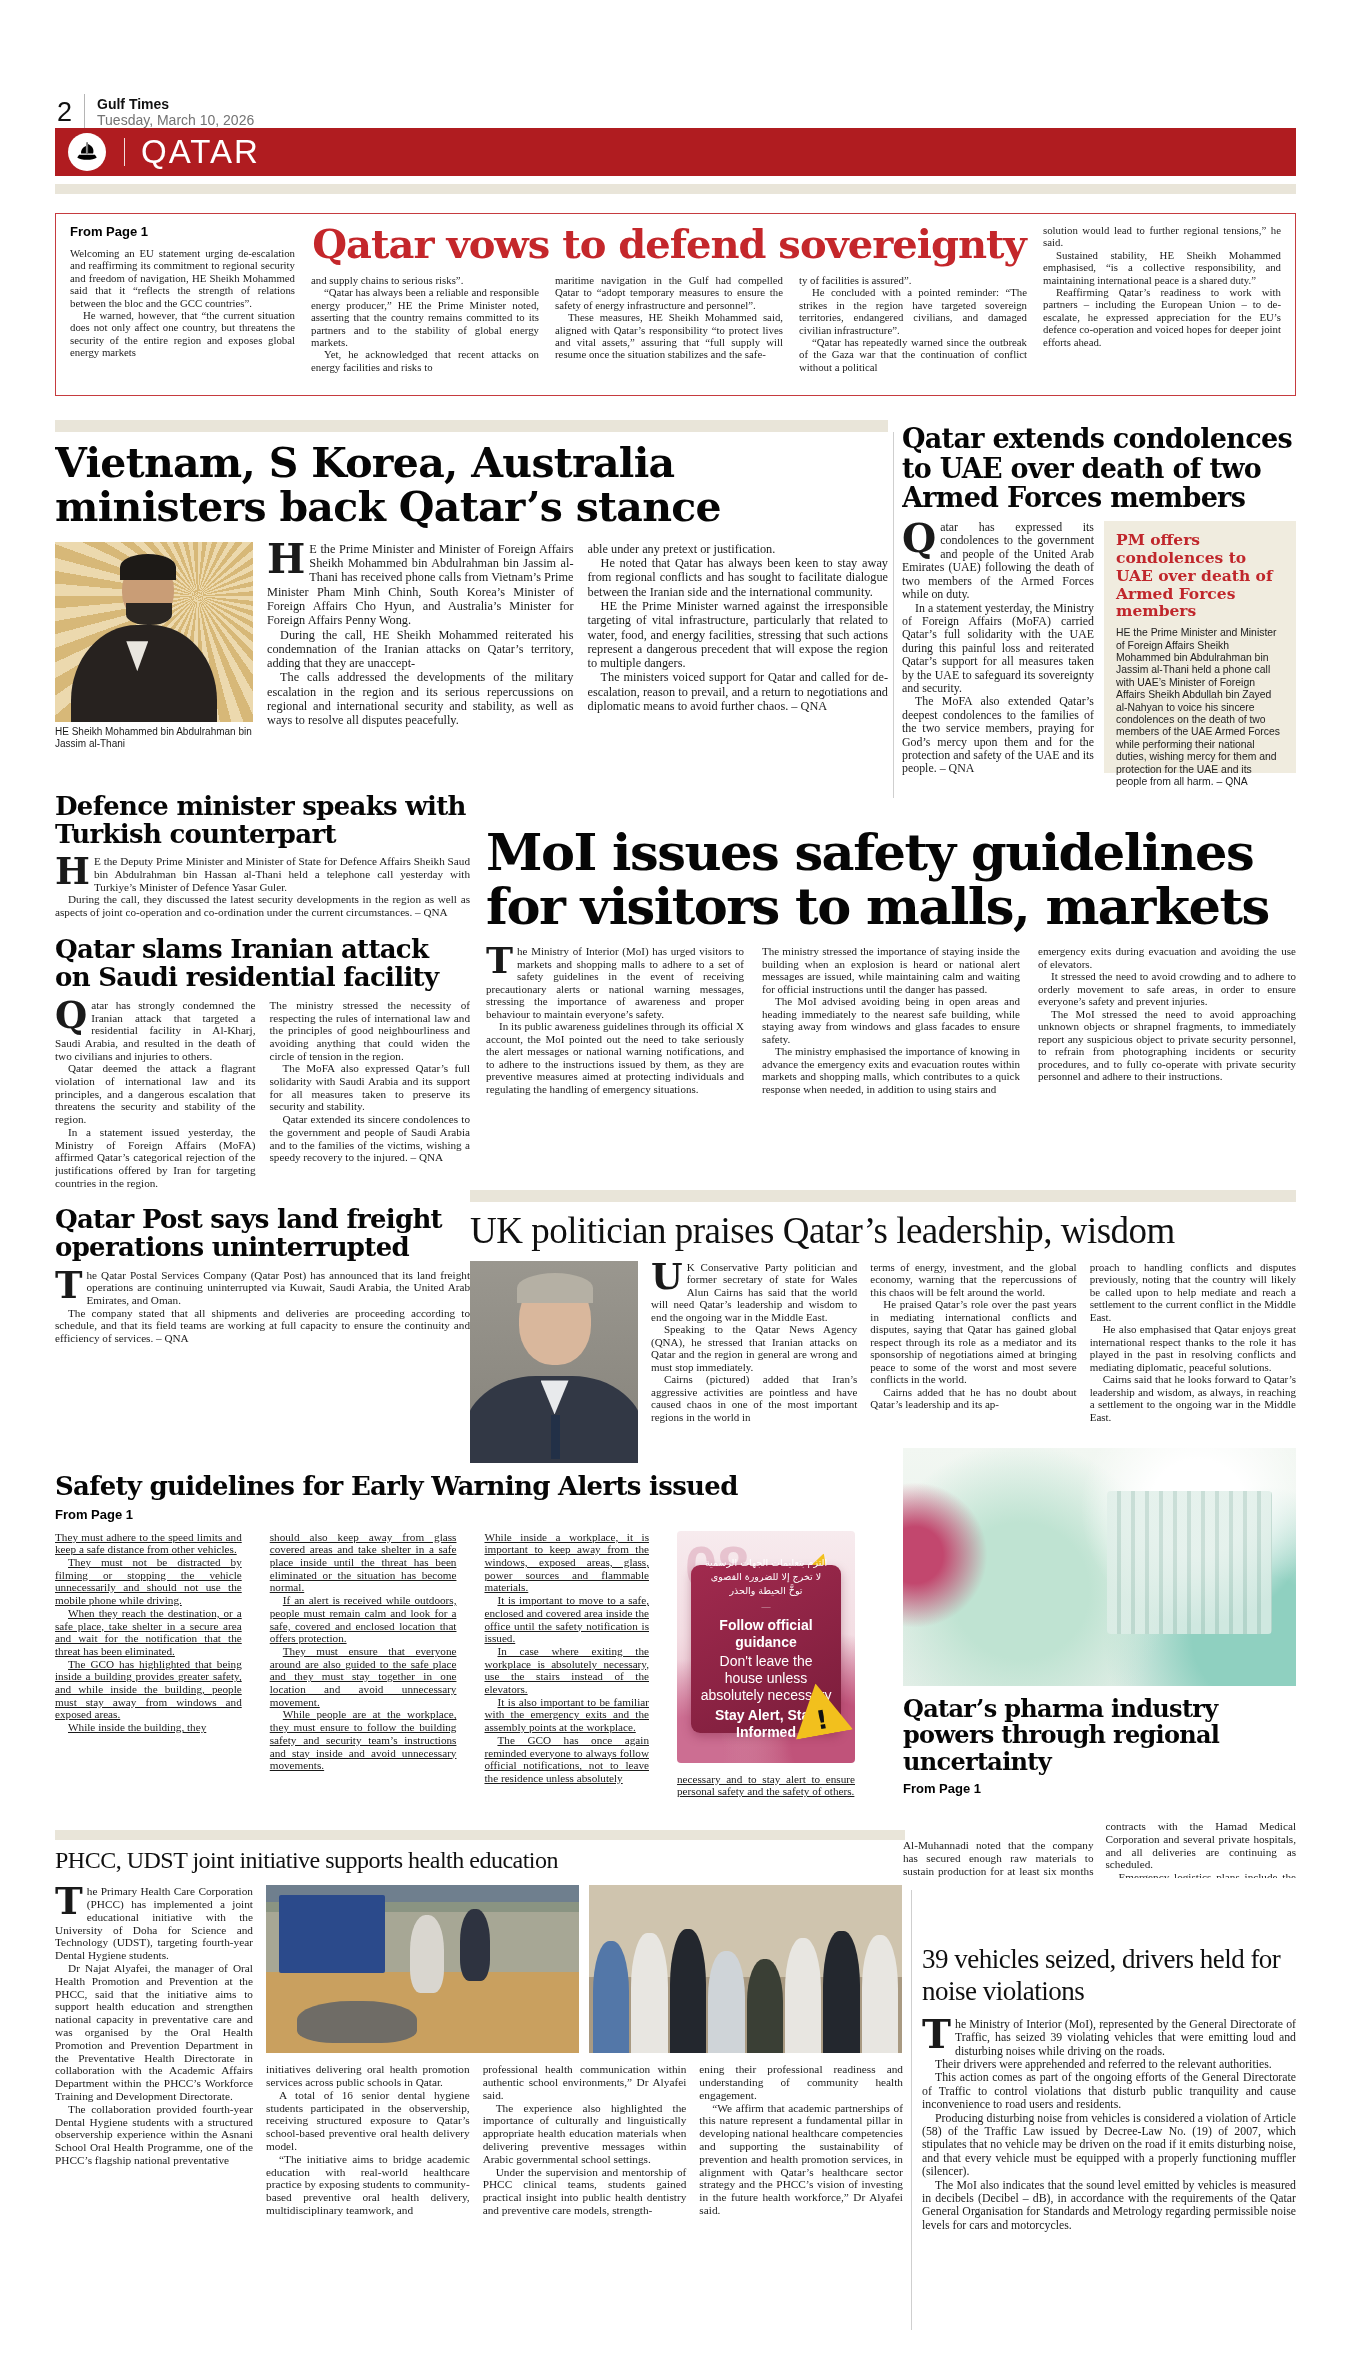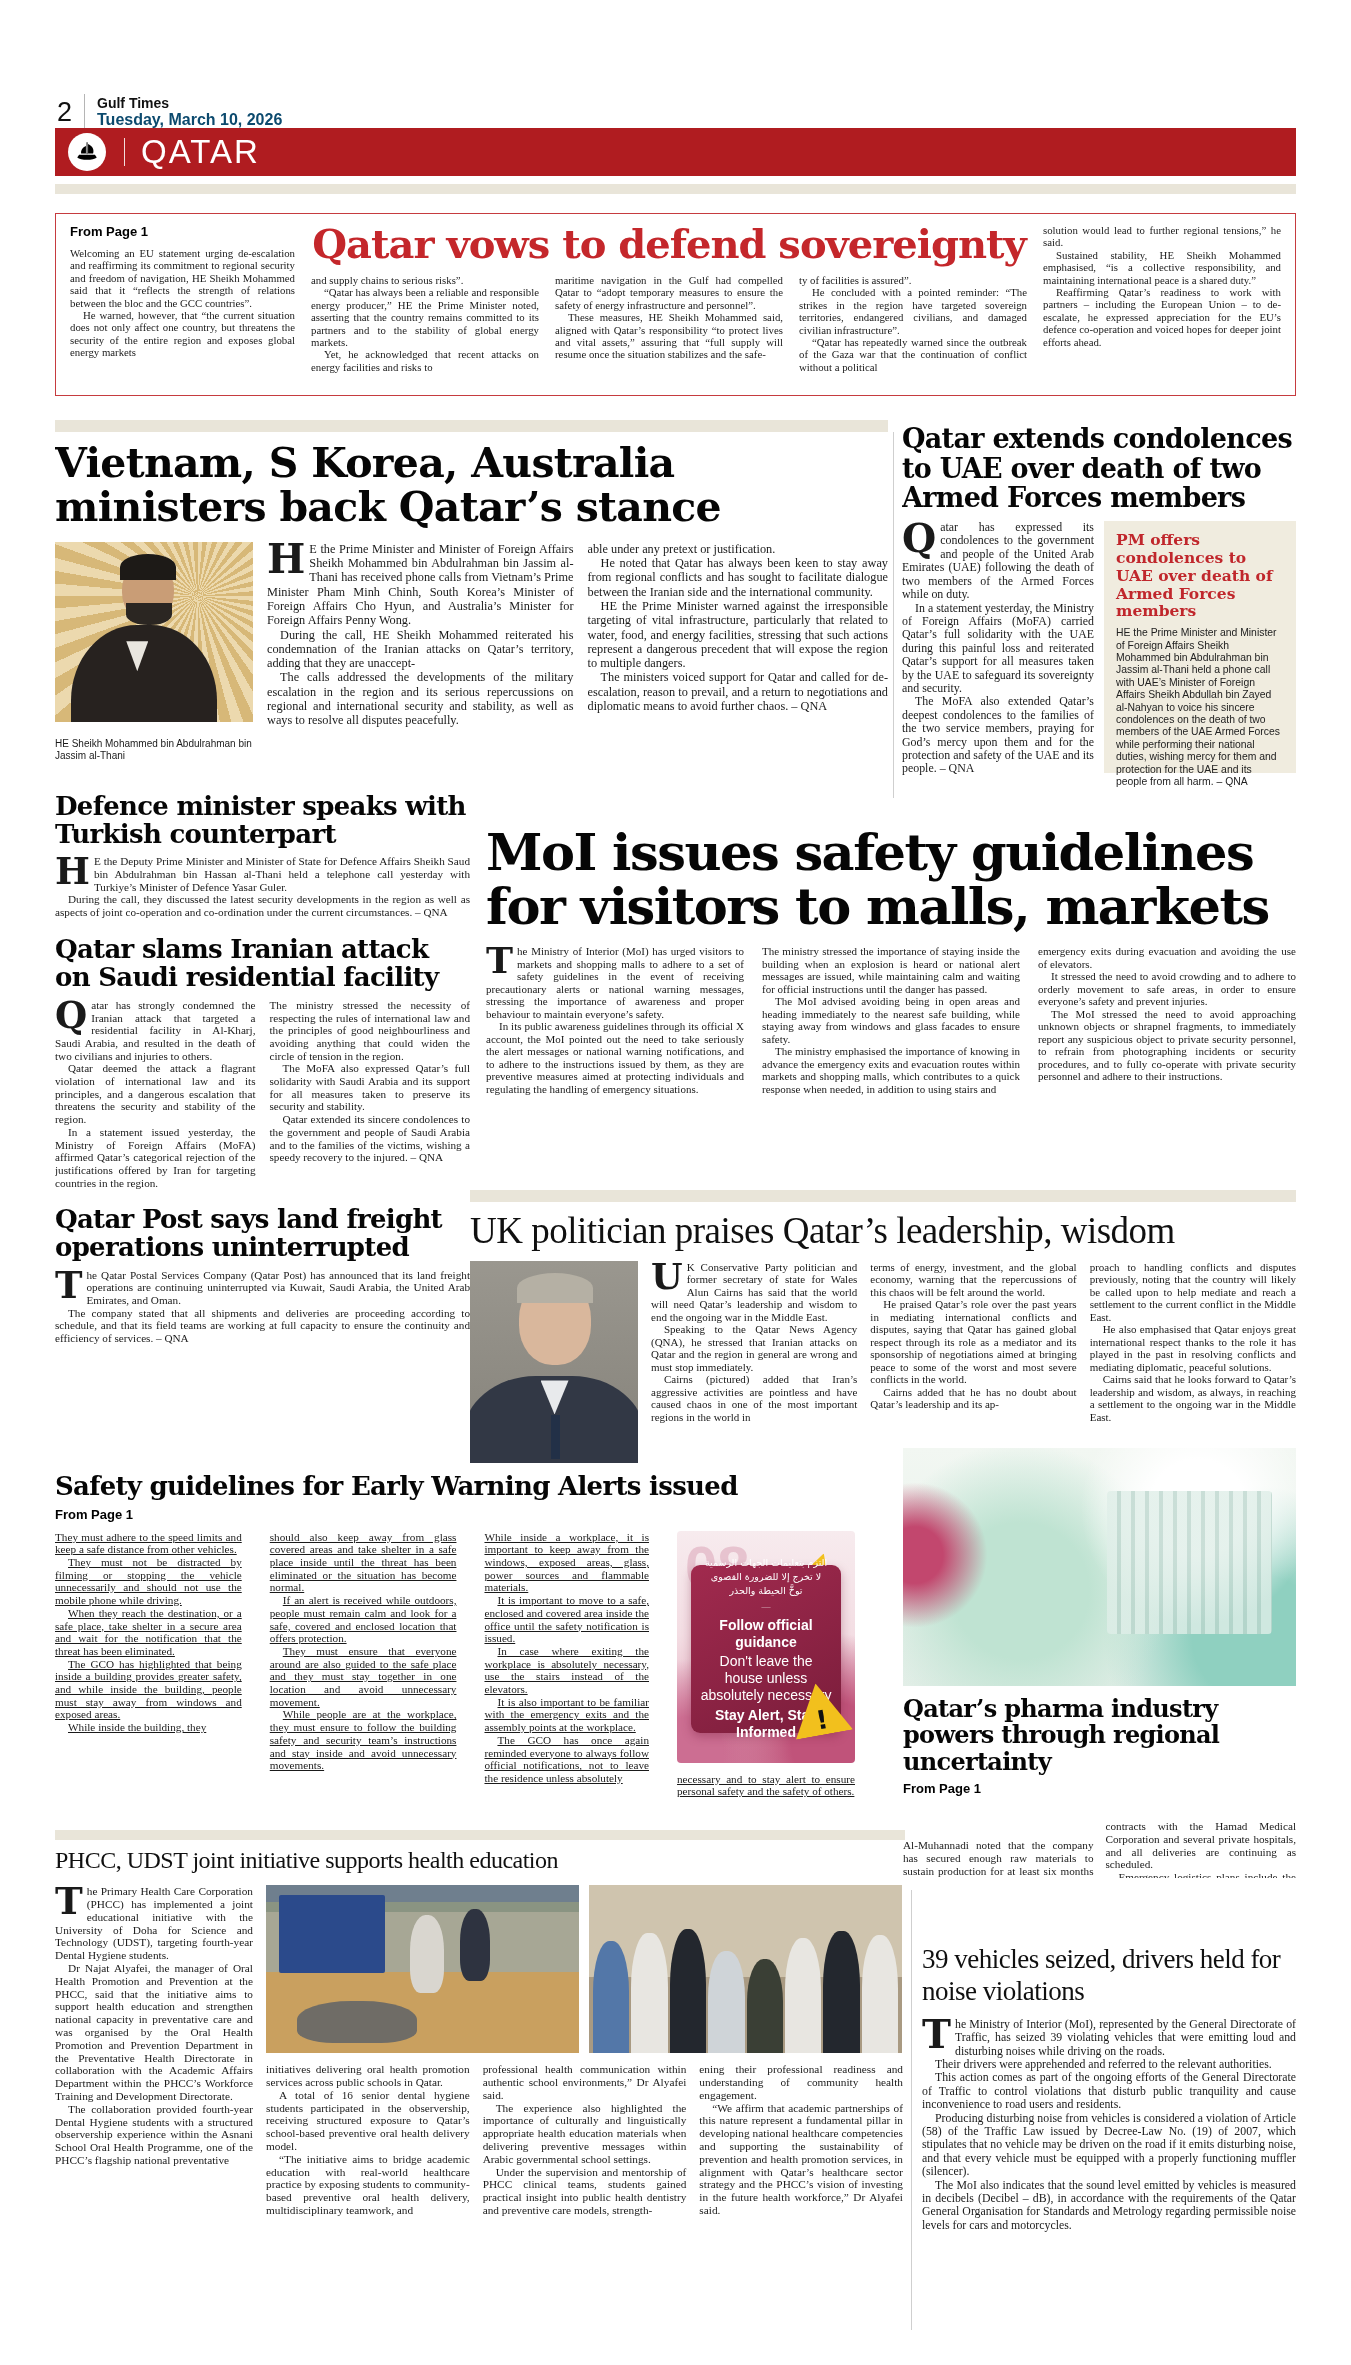--- a/index.html
+++ b/index.html
@@ -8,21 +8,21 @@
           font-family:"Liberation Serif", serif; color:#1a1a1a; overflow:hidden; }
   .abs { position:absolute; }
   .band { background:#e9e5d9; }
   .vrule { background:#cfcfcf; width:1px; }
 
   
   .hdr { display:flex; align-items:center; gap:12px; }
   .hdr .pgnum { font-family:"Liberation Sans",sans-serif; font-size:27px; color:#111; }
   .hdr .div { width:1px; height:36px; background:#b5b5b5; }
   .hdr .paper { font-family:"Liberation Sans",sans-serif; font-weight:700; font-size:14px; line-height:1.15; color:#111; }
-  .hdr .date { font-family:"Liberation Sans",sans-serif; font-weight:700; font-size:16px; color:#0c4a6e; }
+  .hdr .date { font-family:"Liberation Sans",sans-serif; font-weight:400; font-size:14px; color:#737373; }
 
   .banner { background:#b01c20; display:flex; align-items:center; padding-left:13px; }
   .banner .logo { width:38px; height:38px; border-radius:50%; background:#fff; display:flex; align-items:center; justify-content:center; }
   .banner .sep { width:1px; height:28px; background:rgba(255,255,255,.85); margin:0 16px 0 18px; }
   .banner .sect { color:#ffffff; font-family:"Liberation Sans",sans-serif; font-weight:300; font-size:33px; letter-spacing:2px; }
 
   
   .para { text-align:justify; }
   .para + .para { text-indent:13px; }
   .fp { font-family:"Liberation Sans",sans-serif; font-weight:700; font-size:13px; color:#000; }
@@ -37,21 +37,21 @@
   .tb-txt { font-size:10.8px; line-height:12.4px; }
   .tb-mid { flex:1; display:flex; flex-direction:column; }
   .tb-head { font-family:"DejaVu Serif",serif; font-weight:700; font-size:40px; line-height:1.0;
              color:#c4272b; text-align:center; letter-spacing:-1px; margin-bottom:10px; }
   .tb-cols { display:flex; gap:16px; }
   .tb-cols > div { flex:1; }
 
   
   .viet-head { font-size:41px; line-height:1.07; }
   .viet-txt { font-size:12.3px; line-height:14.3px; }
-  .caption { font-family:"Liberation Sans",sans-serif; font-size:10px; line-height:1.25; color:#1a1a1a; margin-top:16px; }
+  .caption { font-family:"Liberation Sans",sans-serif; font-size:10px; line-height:1.25; color:#1a1a1a; margin-top:4px; }
 
   
   .cond-head { font-size:27px; line-height:1.1; }
   .cond-txt { font-size:11.9px; line-height:13.4px; }
   .sidebar { background:#f0ecdf; padding:10px 12px; }
   .sidebar .sb-title { font-family:"DejaVu Serif",serif; font-weight:700; font-size:15.5px; line-height:1.15; color:#c0272c; margin-bottom:7px; }
   .sidebar .sb-body { font-family:"Liberation Sans",sans-serif; font-size:10.4px; line-height:12.4px; color:#222; text-align:left; }
 
   
   .lc-head { font-size:26px; line-height:1.08; }

